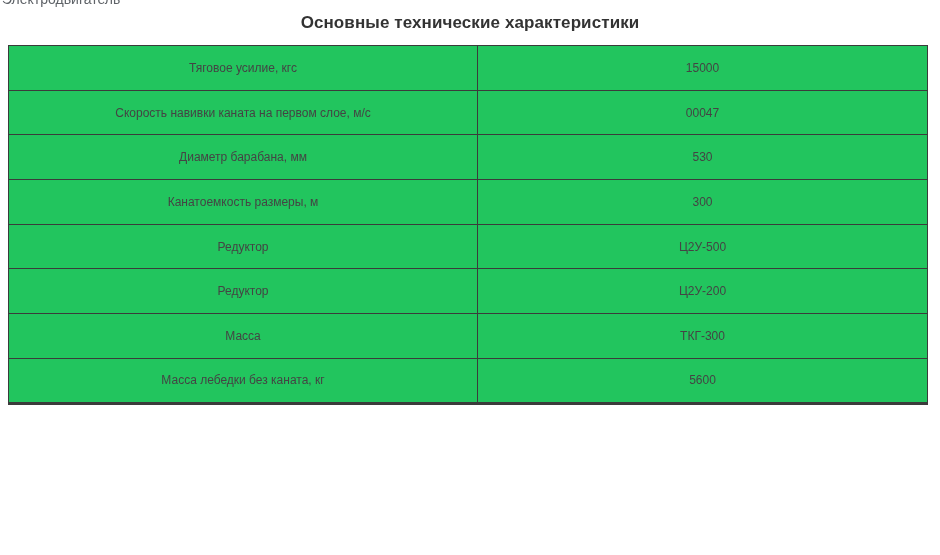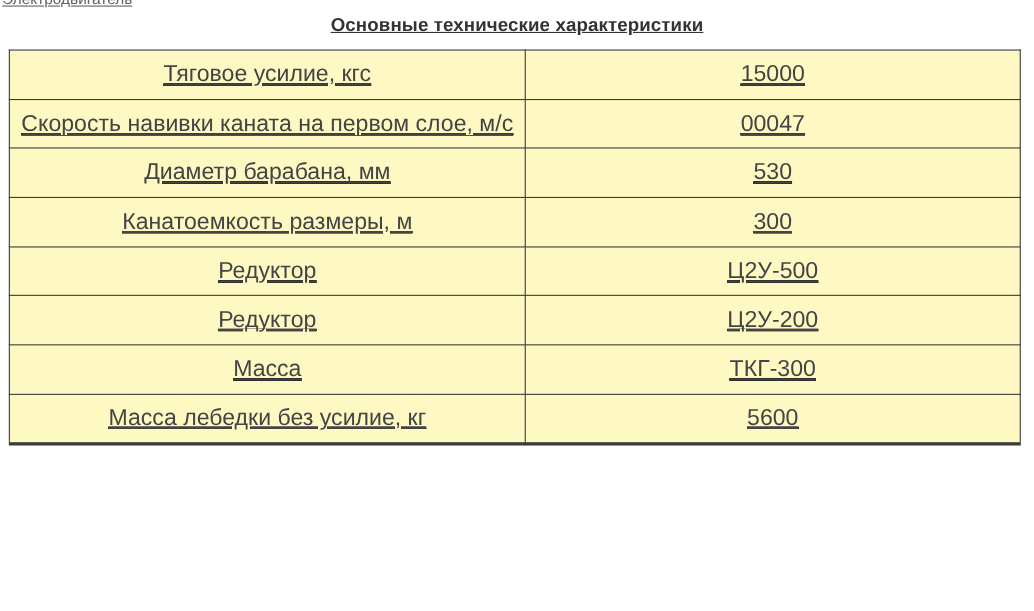--- a/index.html
+++ b/index.html
@@ -1,15 +1,15 @@
 <!DOCTYPE html>
 <html><head>
 <meta charset="utf-8">
 <style>
-  * { margin: 0; padding: 0; box-sizing: border-box; text-decoration: underline; }
+  * { margin: 0; padding: 0; box-sizing: border-box; }
   html, body {
     width: 940px;
     height: 555px;
     background: #ffffff;
     font-family: "Liberation Sans", "DejaVu Sans", sans-serif;
     overflow: hidden;
     position: relative;
   }
   .clipped-top-text {
     position: absolute;
@@ -38,24 +38,24 @@
     border-collapse: collapse;
     table-layout: fixed;
     border: 1px solid #3b3b3b;
     border-bottom: 3px solid #3b3b3b;
   }
   .spec-table td {
     border: 1px solid #3b3b3b;
     height: 44.7px;
     text-align: center;
     vertical-align: middle;
-    font-size: 21px;
+    font-size: 12px;
     color: #444444;
     padding: 2px 10px;
-    background: #fef9c3;
+    background: #22c55e;
   }
   .spec-table col.c1 { width: 469px; }
   .spec-table col.c2 { width: 450px; }
 </style>
 </head>
 <body>
 
 <div class="clipped-top-text">Электродвигатель</div>
 
 <div class="page-title">Основные технические характеристики</div>
@@ -88,17 +88,17 @@
     </tr>
     <tr>
       <td>Редуктор</td>
       <td>Ц2У-200</td>
     </tr>
     <tr>
       <td>Масса</td>
       <td>ТКГ-300</td>
     </tr>
     <tr>
-      <td>Масса лебедки без усилие, кг</td>
+      <td>Масса лебедки без каната, кг</td>
       <td>5600</td>
     </tr>
   </tbody>
 </table>
 
 </body></html>

